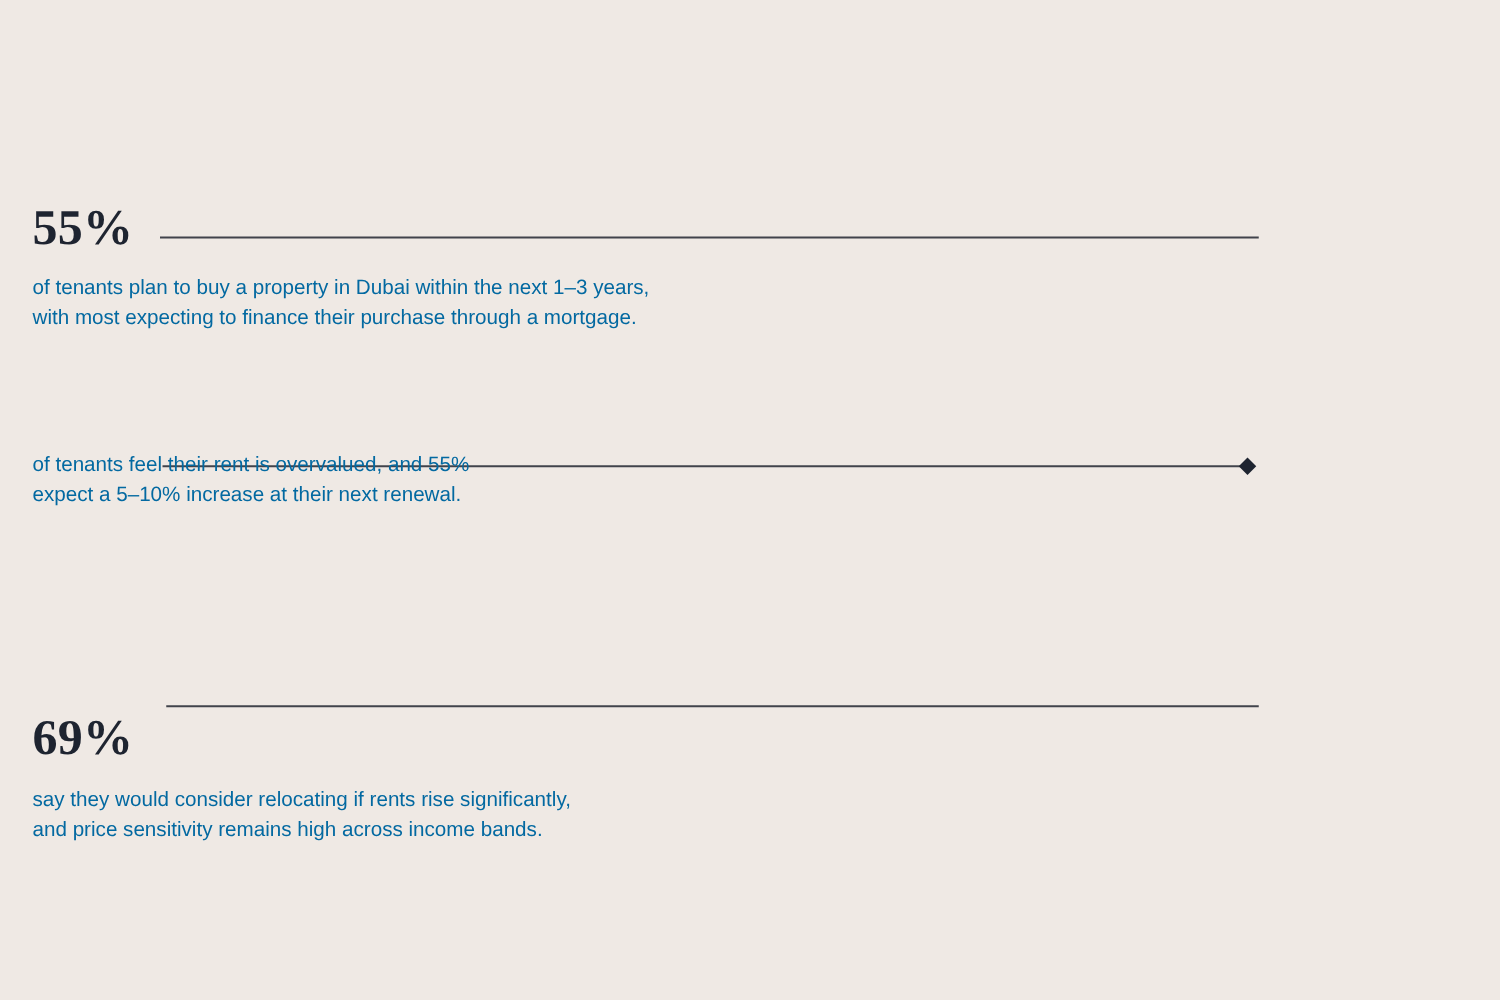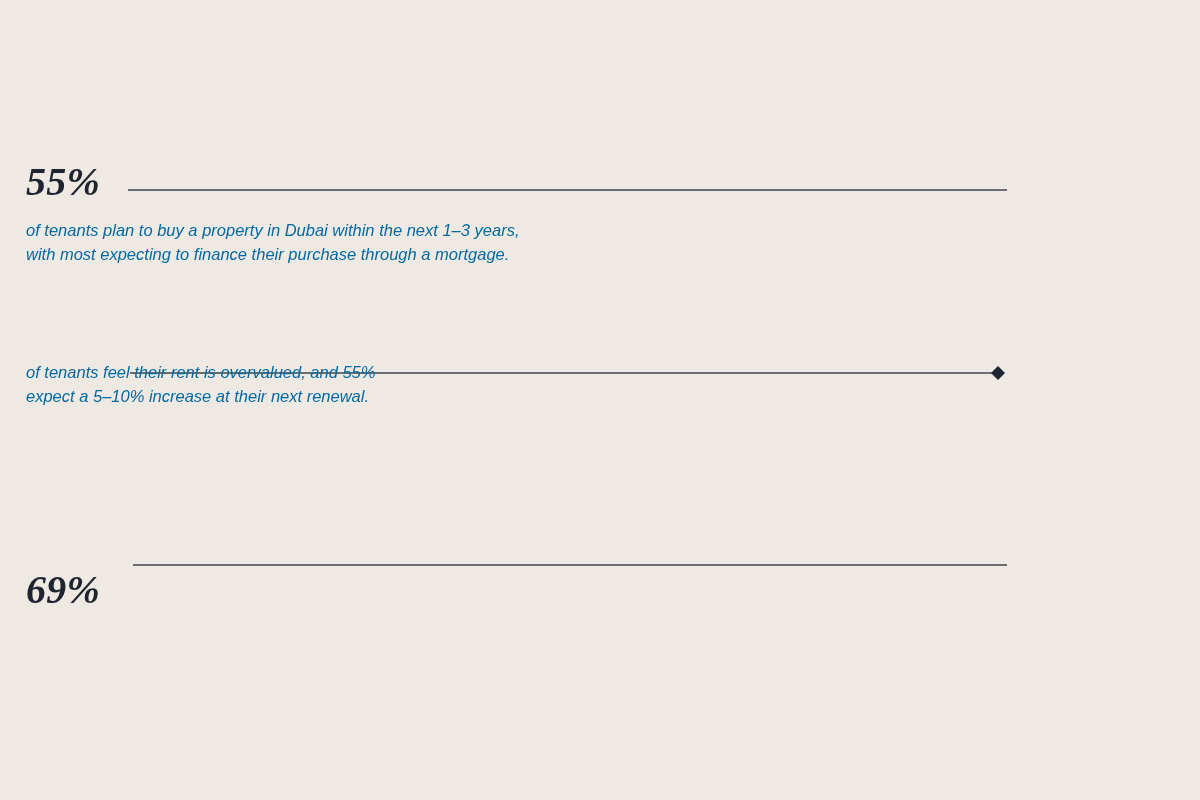--- a/index.html
+++ b/index.html
@@ -12,21 +12,20 @@
     overflow: hidden;
     font-family: "Liberation Sans", sans-serif;
     position: relative;
   }
   #canvas {
     position: relative;
     width: 1007px;
     height: 800px;
     background: #EFE9E4;
     overflow: hidden;
-    font-style: italic;
   }
   #donut-svg {
     position: absolute;
     left: 0;
     top: 0;
     width: 1200px;
     height: 800px;
   }
   .stat-block {
     position: absolute;
@@ -84,15 +83,17 @@
 with most expecting to finance their purchase through a mortgage.</p>
   </div>
 
   <div class="stat-block" id="block-1">
     <p class="stat-desc">of tenants feel their rent is overvalued, and 55%
 expect a 5–10% increase at their next renewal.</p>
   </div>
 
   <div class="stat-block" id="block-2">
     <p class="stat-value">69%</p>
+    <p class="stat-desc">say they would consider relocating if rents rise significantly,
+and price sensitivity remains high across income bands.</p>
   </div>
 
 </div>
 
 </body></html>

